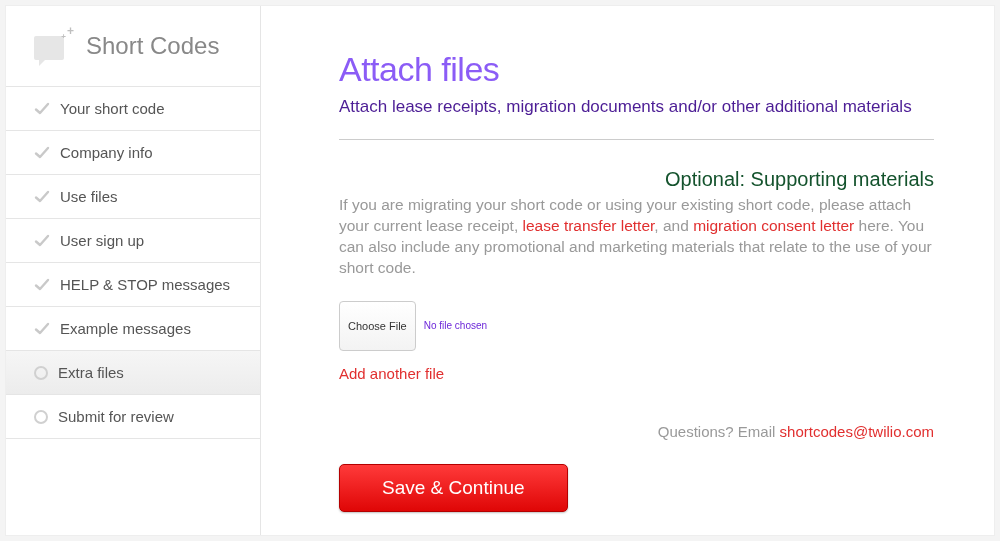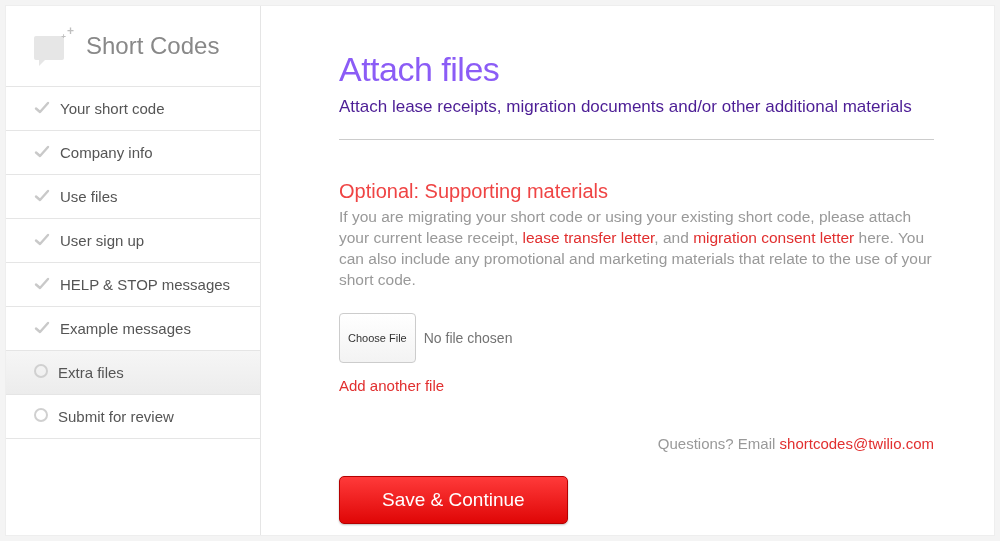--- a/index.html
+++ b/index.html
@@ -65,20 +65,21 @@
       font-size:12px;
       font-weight:bold;
     }
     .logo-plus.small{
       right:6px;
       top:6px;
       font-size:8px;
     }
     .sidebar-item {
       display: flex;
+      align-items: center;
       padding: 13px 18px 13px 28px;
       border-bottom: 1px solid #e5e5e5;
       color: #555;
       font-size: 15px;
       cursor: pointer;
       gap: 10px;
     }
     .sidebar-item.active {
       background: linear-gradient(#f6f6f6, #ececec);
     }
@@ -107,24 +108,25 @@
     }
     .subtitle {
       color: #4c1d95;
       font-size: 17px;
       margin-top: 8px;
       padding-bottom: 22px;
       border-bottom: 1px solid #ccc;
       font-weight:300;
     }
     .section-title {
-      margin-top: 40px;
+      margin-top: 28px;
       font-size: 20px;
-      color: #ef4444;
+      color: #14532d;
       font-weight: 400;
+      text-align: right;
     }
     .section-text {
       color: #999;
       font-size: 15.5px;
       line-height: 1.35;
       margin-top: 4px;
       font-weight:300;
     }
     .section-text a { color: #e12f2f; text-decoration: none; cursor:pointer;}
     .file-row {
@@ -136,22 +138,22 @@
     .choose-file-btn {
       font-size: 11px;
       padding: 18px 8px;
       border: 1px solid #ccc;
       border-radius: 4px;
       background: linear-gradient(#ffffff,#f3f3f3);
       cursor: pointer;
       color:#333;
     }
     .file-status {
-      font-size: 14px;
-      color: #737373;
+      font-size: 10px;
+      color: #6d28d9;
     }
     .add-another {
       display: inline-block;
       margin-top: 14px;
       color: #e12f2f;
       font-size: 15px;
       cursor: pointer;
     }
     .questions {
       margin-top: 40px;

